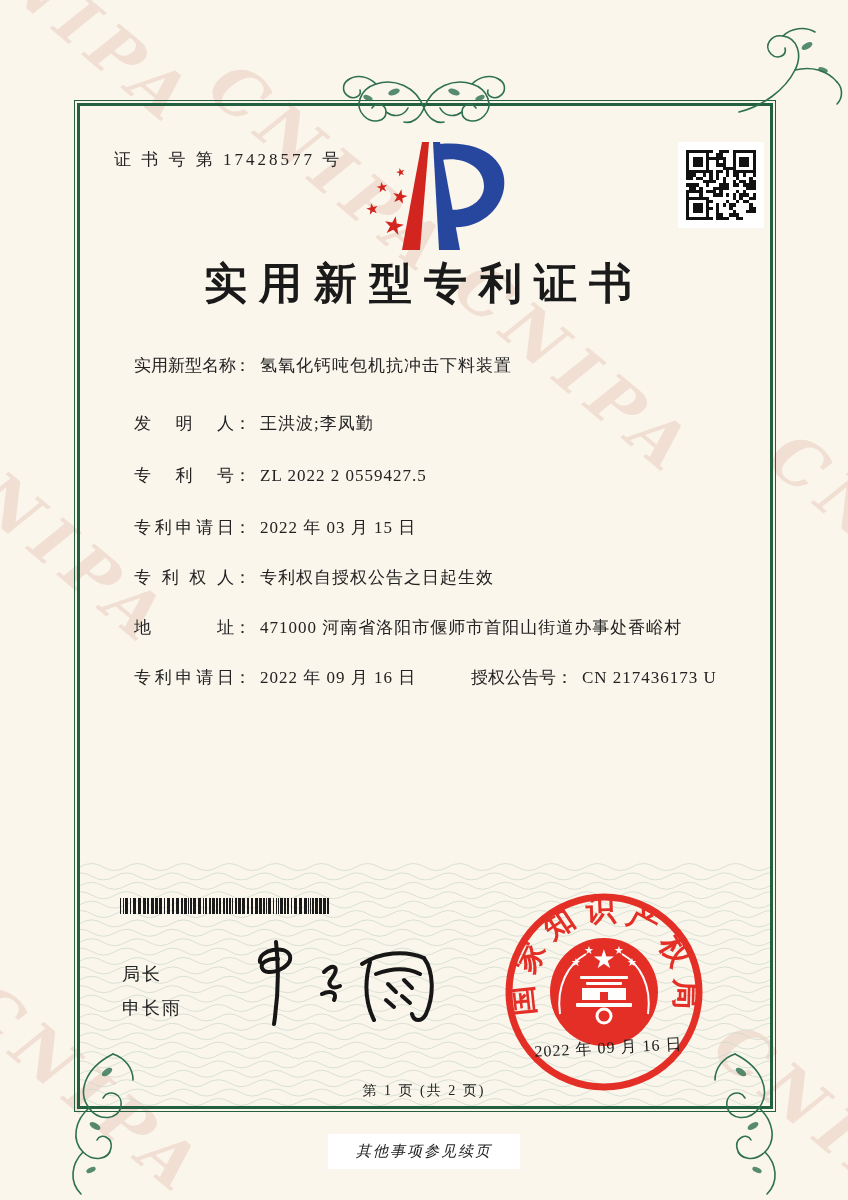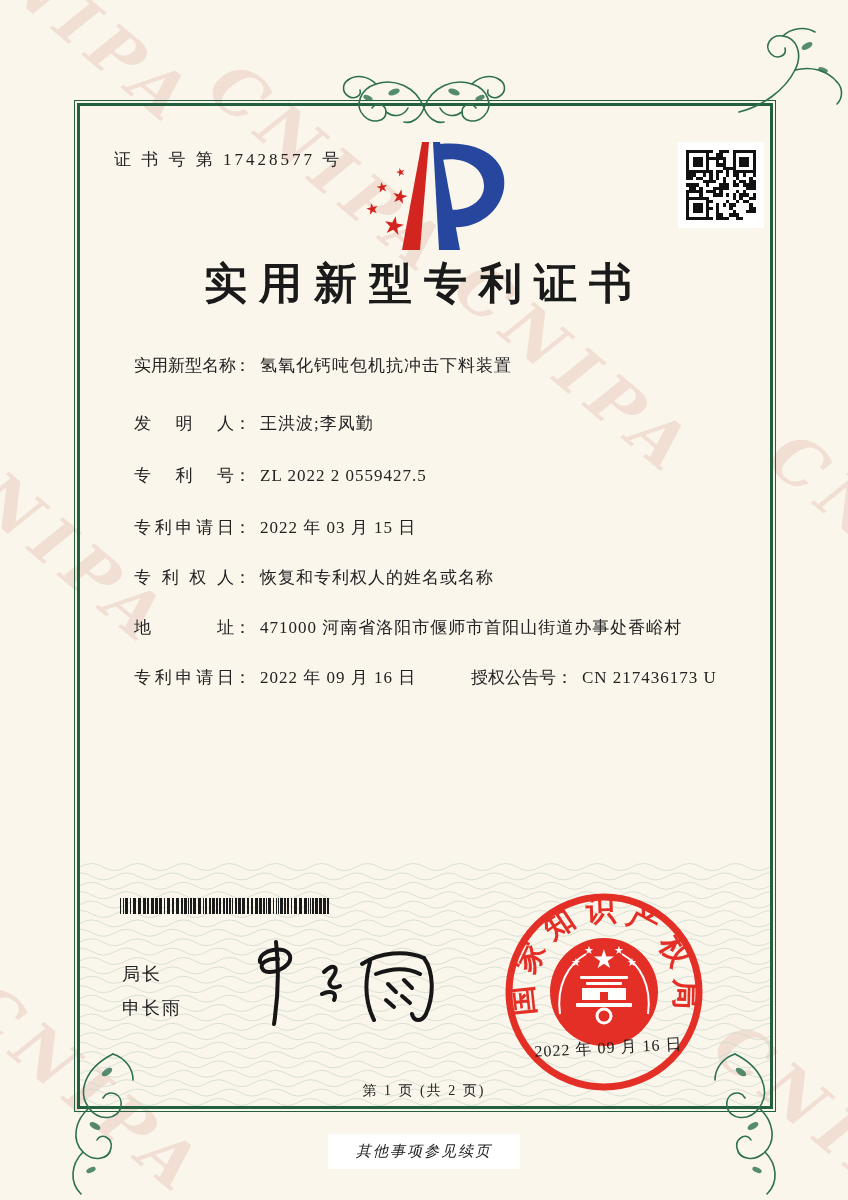--- a/index.html
+++ b/index.html
@@ -415,21 +415,21 @@
 <div class="frow" style="top:412px">
   <span class="flabel">发明人</span><span class="fcolon">：</span><span class="fvalue">王洪波;李凤勤</span>
 </div>
 <div class="frow" style="top:464px">
   <span class="flabel">专利号</span><span class="fcolon">：</span><span class="fvalue">ZL 2022 2 0559427.5</span>
 </div>
 <div class="frow" style="top:516px">
   <span class="flabel">专利申请日</span><span class="fcolon">：</span><span class="fvalue">2022 年 03 月 15 日</span>
 </div>
 <div class="frow" style="top:566px">
-  <span class="flabel">专利权人</span><span class="fcolon">：</span><span class="fvalue">恢复和专利权人的姓名或名称</span>
+  <span class="flabel">专利权人</span><span class="fcolon">：</span><span class="fvalue">专利权自授权公告之日起生效</span>
 </div>
 <div class="frow" style="top:616px">
   <span class="flabel">地址</span><span class="fcolon">：</span><span class="fvalue">471000 河南省洛阳市偃师市首阳山街道办事处香峪村</span>
 </div>
 <div class="frow" style="top:666px">
   <span class="flabel">专利申请日</span><span class="fcolon">：</span><span class="fvalue">2022 年 09 月 16 日</span>
   <span class="gcol">
     <span class="flabel">授权公告号</span><span class="fcolon">：</span><span class="fvalue">CN 217436173 U</span>
   </span>
 </div>

